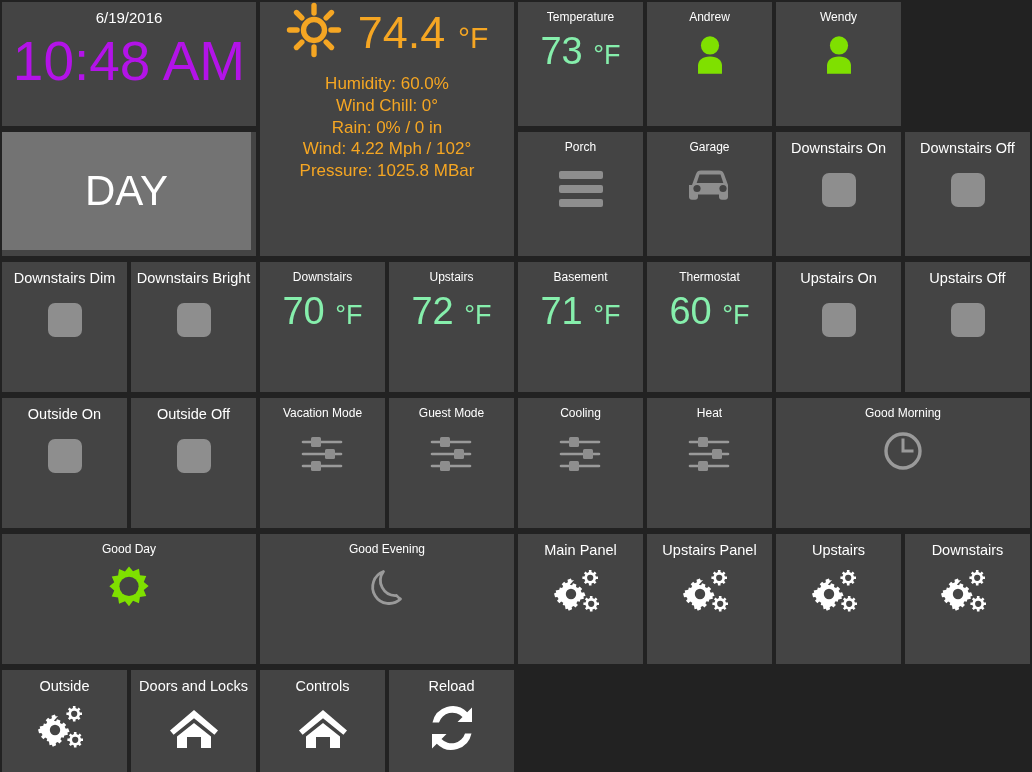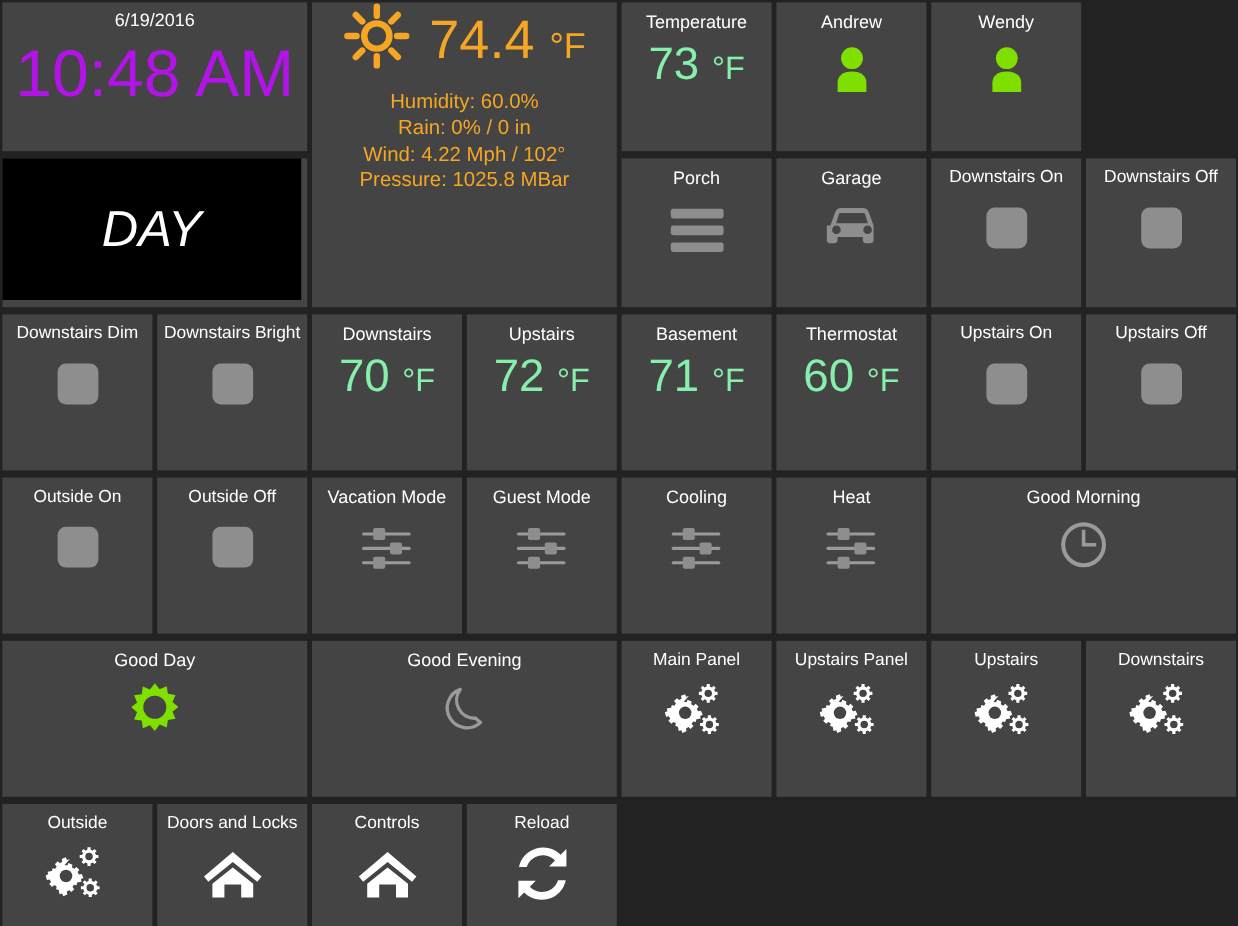--- a/index.html
+++ b/index.html
@@ -22,21 +22,21 @@
     background: #444444;
     position: relative;
     display: flex;
     flex-direction: column;
     align-items: center;
     overflow: hidden;
   }
   .span2 { grid-column: span 2; }
   .title {
     color: #ffffff;
-    font-size: 15px;
+    font-size: 12px;
     line-height: 1;
     padding-top: 9px;
     text-align: center;
     white-space: nowrap;
   }
   .title.sm { font-size: 14.5px; }
   .bigval {
     font-size: 38px;
     color: #86efac;
     line-height: 1;
@@ -110,20 +110,21 @@
             <line x1="34.4" y1="34.4" x2="39" y2="39"></line>
             <line x1="39" y1="9" x2="34.4" y2="13.6"></line>
             <line x1="13.6" y1="34.4" x2="9" y2="39"></line>
           </g>
         </svg>
       </span>
       <span class="weather-temp"><span>74.4</span> <span class="unit">°F</span></span>
     </div>
     <div class="weather-lines">
       <div>Humidity: 60.0%</div>
+      <div>Wind Chill: 0°</div>
       <div>Rain: 0% / 0 in</div>
       <div>Wind: 4.22 Mph / 102°</div>
       <div>Pressure: 1025.8 MBar</div>
     </div>
   </div>
 
   <div class="tile">
     <div class="title">Temperature</div>
     <div class="bigval"><span>73</span> <span class="unit">°F</span></div>
   </div>
@@ -418,15 +419,15 @@
     <span class="icon">
       <svg width="52" height="48" viewBox="0 0 52 48">
         <path fill="#ffffff" d="M13 18.5A14 14 0 0 1 36.5 13l-5 5H46V3.5l-4.8 4.8A20.5 20.5 0 0 0 6.5 18.5z"></path>
         <path fill="#ffffff" d="M39 29.5A14 14 0 0 1 15.5 35l5-5H6v14.5l4.8-4.8A20.5 20.5 0 0 0 45.5 29.5z"></path>
       </svg>
     </span>
   </div>
 
 </div>
 
-<div style="position:absolute; left:2px; top:132px; width:249px; height:118px; background:#000000; display:flex; align-items:flex-start; justify-content:center;font-style:italic;">
+<div style="position:absolute; left:2px; top:132px; width:249px; height:118px; background:#737373; display:flex; align-items:flex-start; justify-content:center;">
   <div class="daymode">DAY</div>
 </div>
 
 </body></html>

